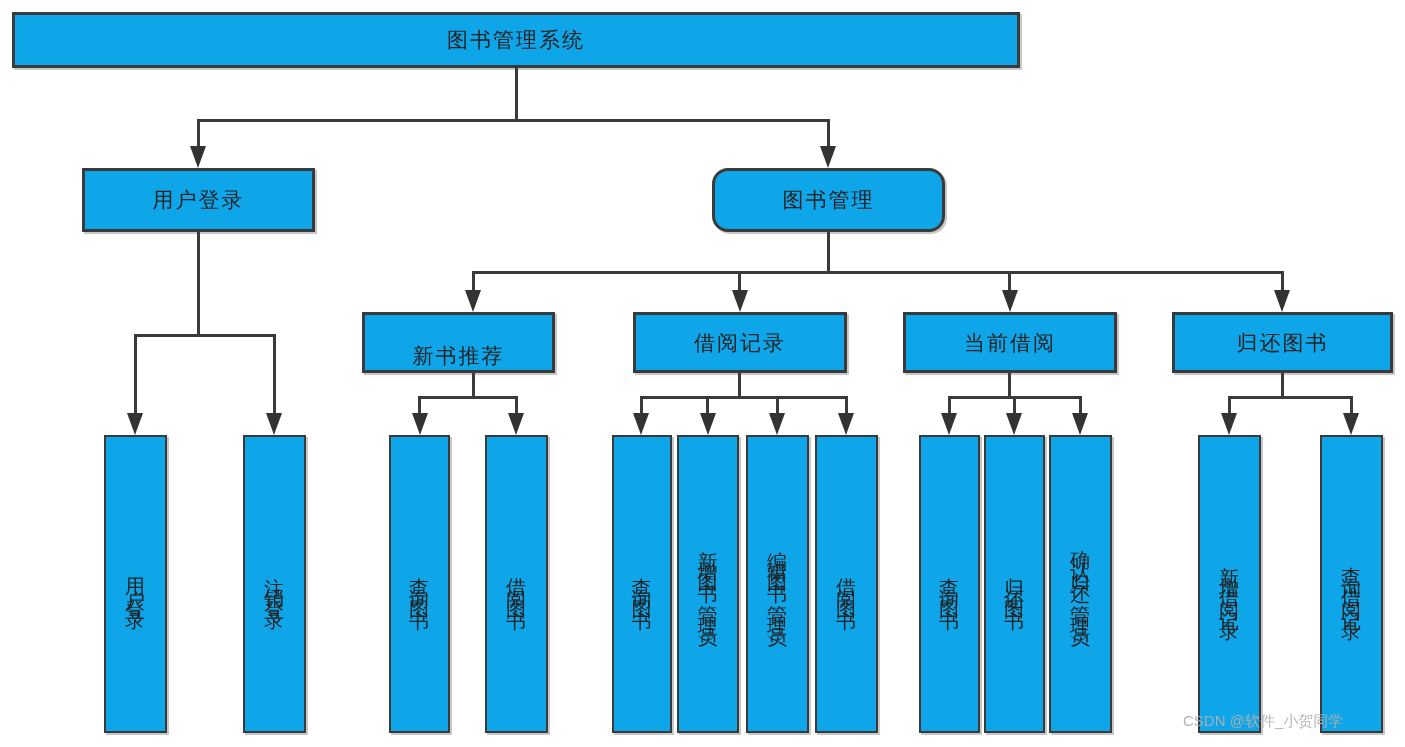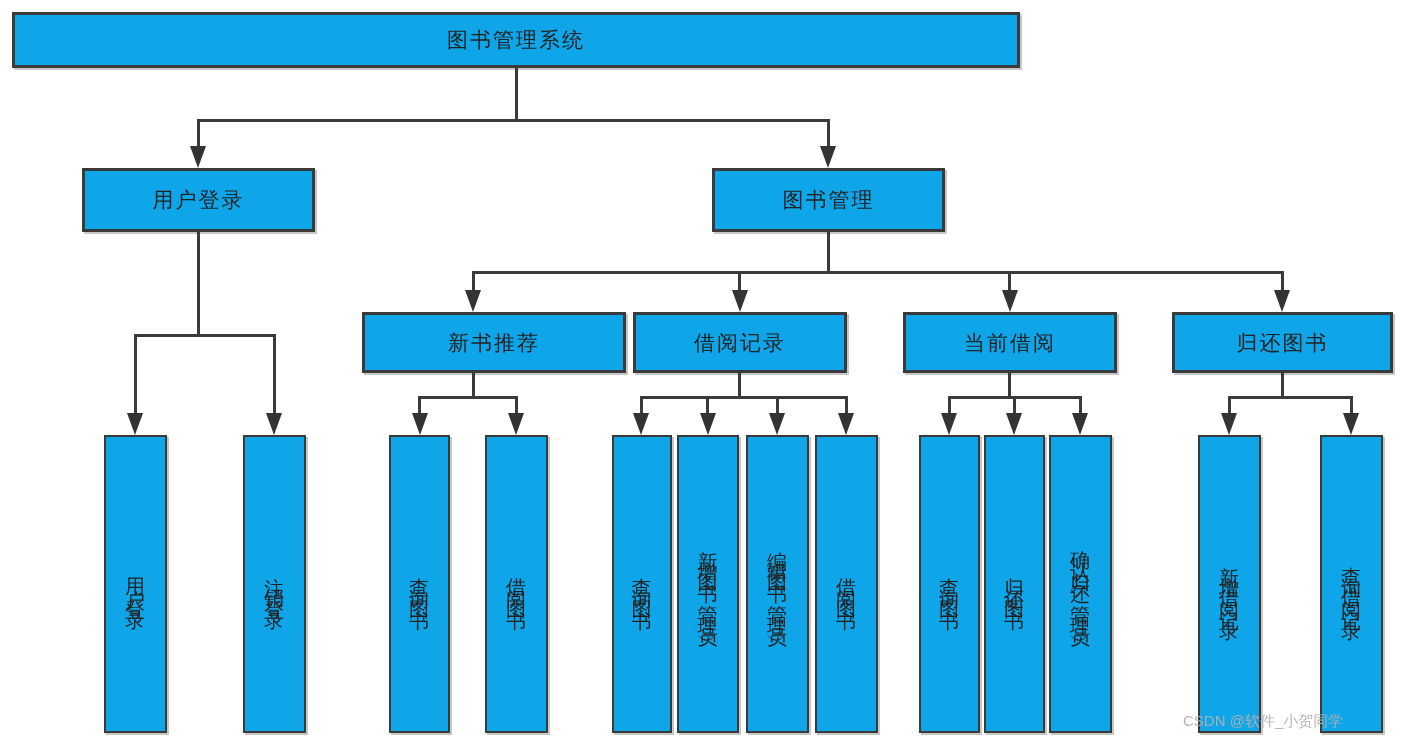--- a/index.html
+++ b/index.html
@@ -81,21 +81,21 @@
   <div class="vline" style="left:515px; top:68px; height:54px;"></div>
   <div class="hline" style="left:197px; top:119px; width:633px;"></div>
   <div class="vline" style="left:197px; top:119px; height:30px;"></div>
   <div class="arrow" style="left:190px; top:146px;"></div>
   <div class="vline" style="left:827px; top:119px; height:30px;"></div>
   <div class="arrow" style="left:820px; top:146px;"></div>
 
   <div class="box" style="left:82px; top:168px; width:233px; height:64px;">
     <span class="hlabel">用户登录</span>
   </div>
-  <div class="box" style="left:712px; top:168px; width:233px; height:64px;">
+  <div class="box" style="left:712px; top:168px; width:233px; height:64px;border-radius:16px;">
     <span class="hlabel">图书管理</span>
   </div>
 
   <div class="vline" style="left:197px; top:232px; height:105px;"></div>
   <div class="hline" style="left:134px; top:334px; width:142px;"></div>
   <div class="vline" style="left:134px; top:334px; height:82px;"></div>
   <div class="arrow" style="left:127px; top:413px;"></div>
   <div class="vline" style="left:273px; top:334px; height:82px;"></div>
   <div class="arrow" style="left:266px; top:413px;"></div>
 
@@ -103,21 +103,21 @@
   <div class="hline" style="left:472px; top:271px; width:812px;"></div>
   <div class="vline" style="left:472px; top:271px; height:22px;"></div>
   <div class="arrow" style="left:465px; top:290px;"></div>
   <div class="vline" style="left:738px; top:271px; height:22px;"></div>
   <div class="arrow" style="left:732px; top:290px;"></div>
   <div class="vline" style="left:1008px; top:271px; height:22px;"></div>
   <div class="arrow" style="left:1002px; top:290px;"></div>
   <div class="vline" style="left:1281px; top:271px; height:22px;"></div>
   <div class="arrow" style="left:1274px; top:290px;"></div>
 
-  <div class="box" style="left:362px; top:312px; width:264px; height:61px;">
+  <div class="box" style="left:362px; top:312px; width:193px; height:61px;align-items:flex-end;">
     <span class="hlabel">新书推荐</span>
   </div>
   <div class="box" style="left:633px; top:312px; width:214px; height:61px;">
     <span class="hlabel">借阅记录</span>
   </div>
   <div class="box" style="left:903px; top:312px; width:214px; height:61px;">
     <span class="hlabel">当前借阅</span>
   </div>
   <div class="box" style="left:1172px; top:312px; width:221px; height:61px;">
     <span class="hlabel">归还图书</span>

